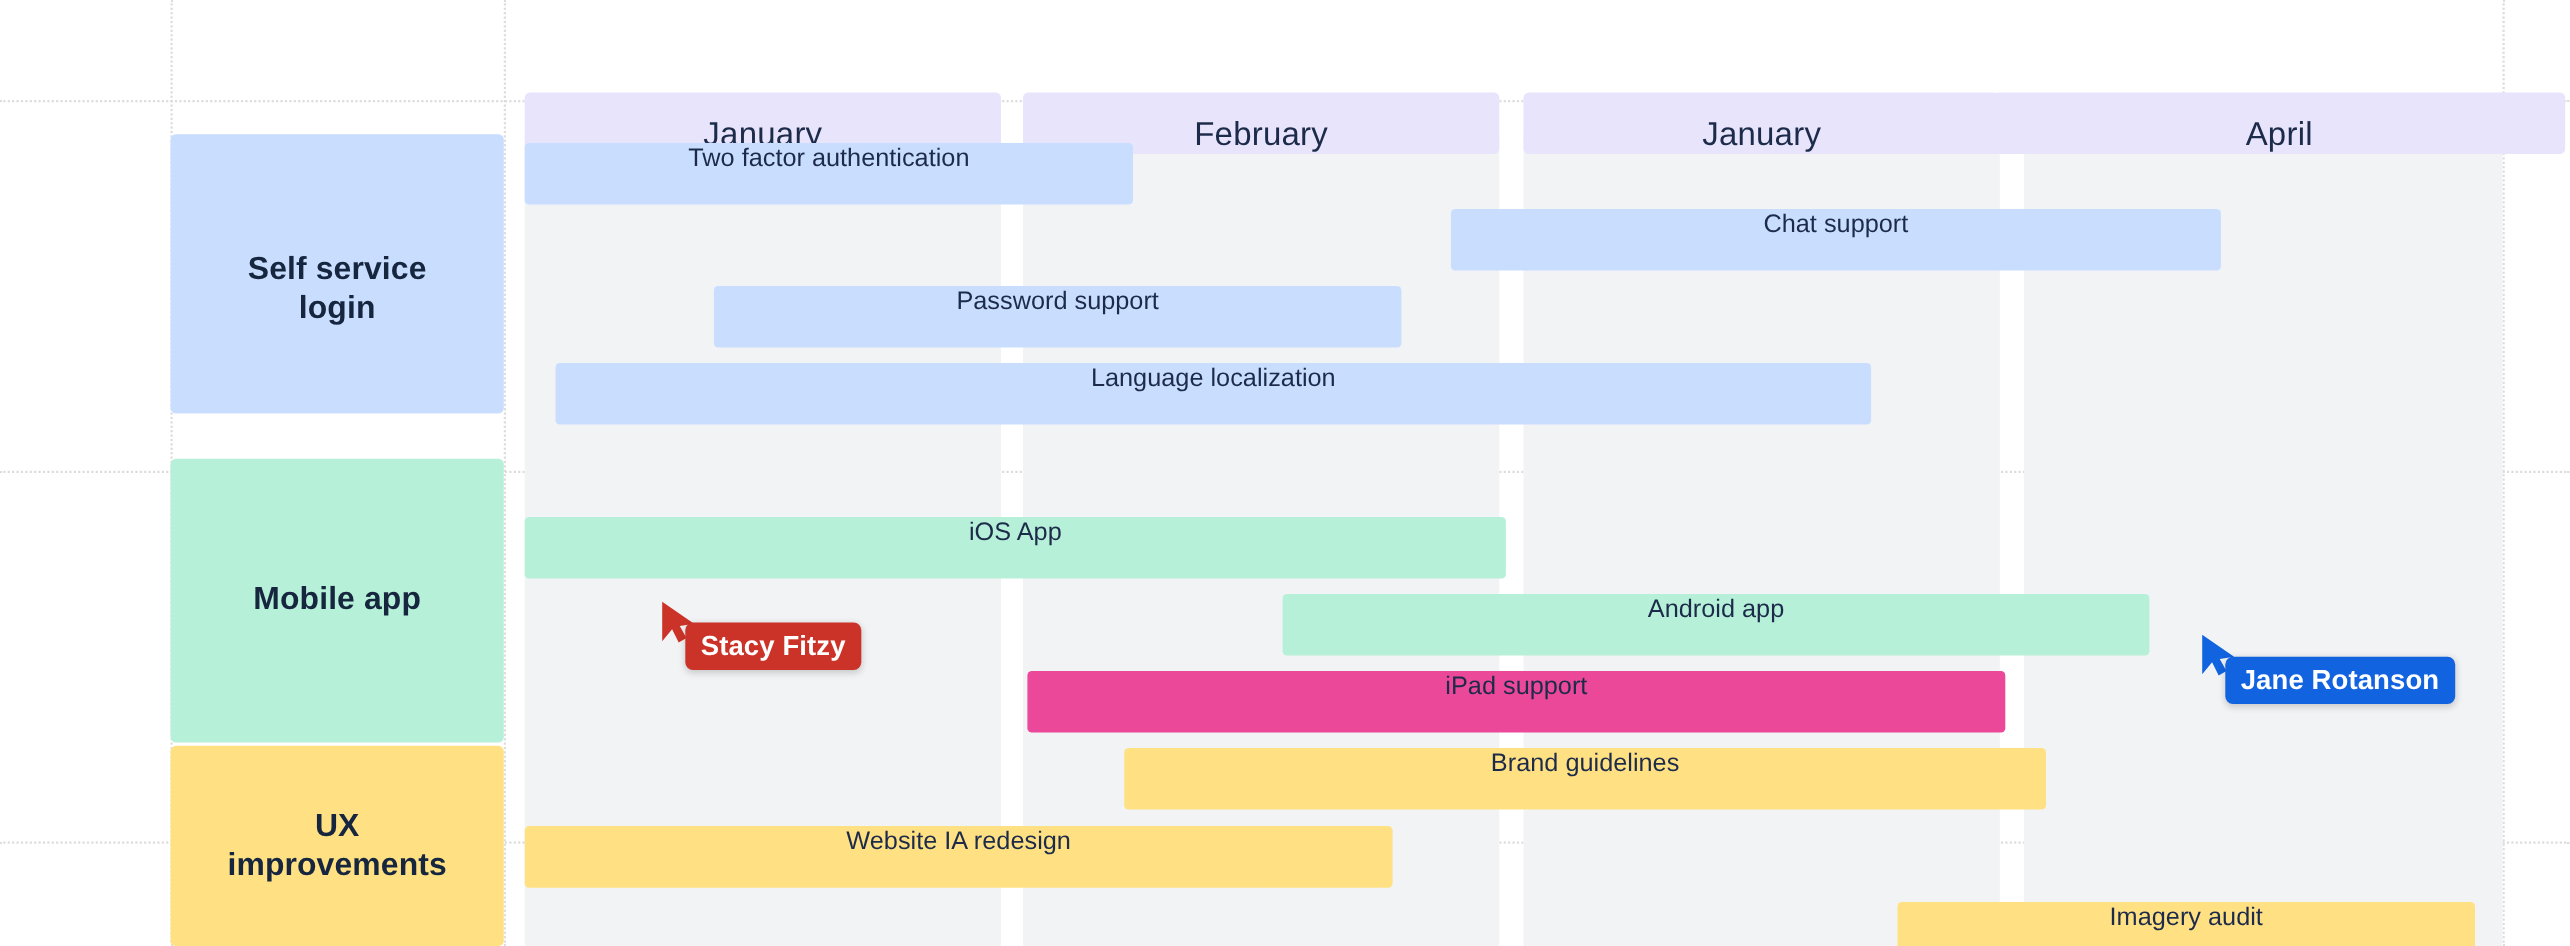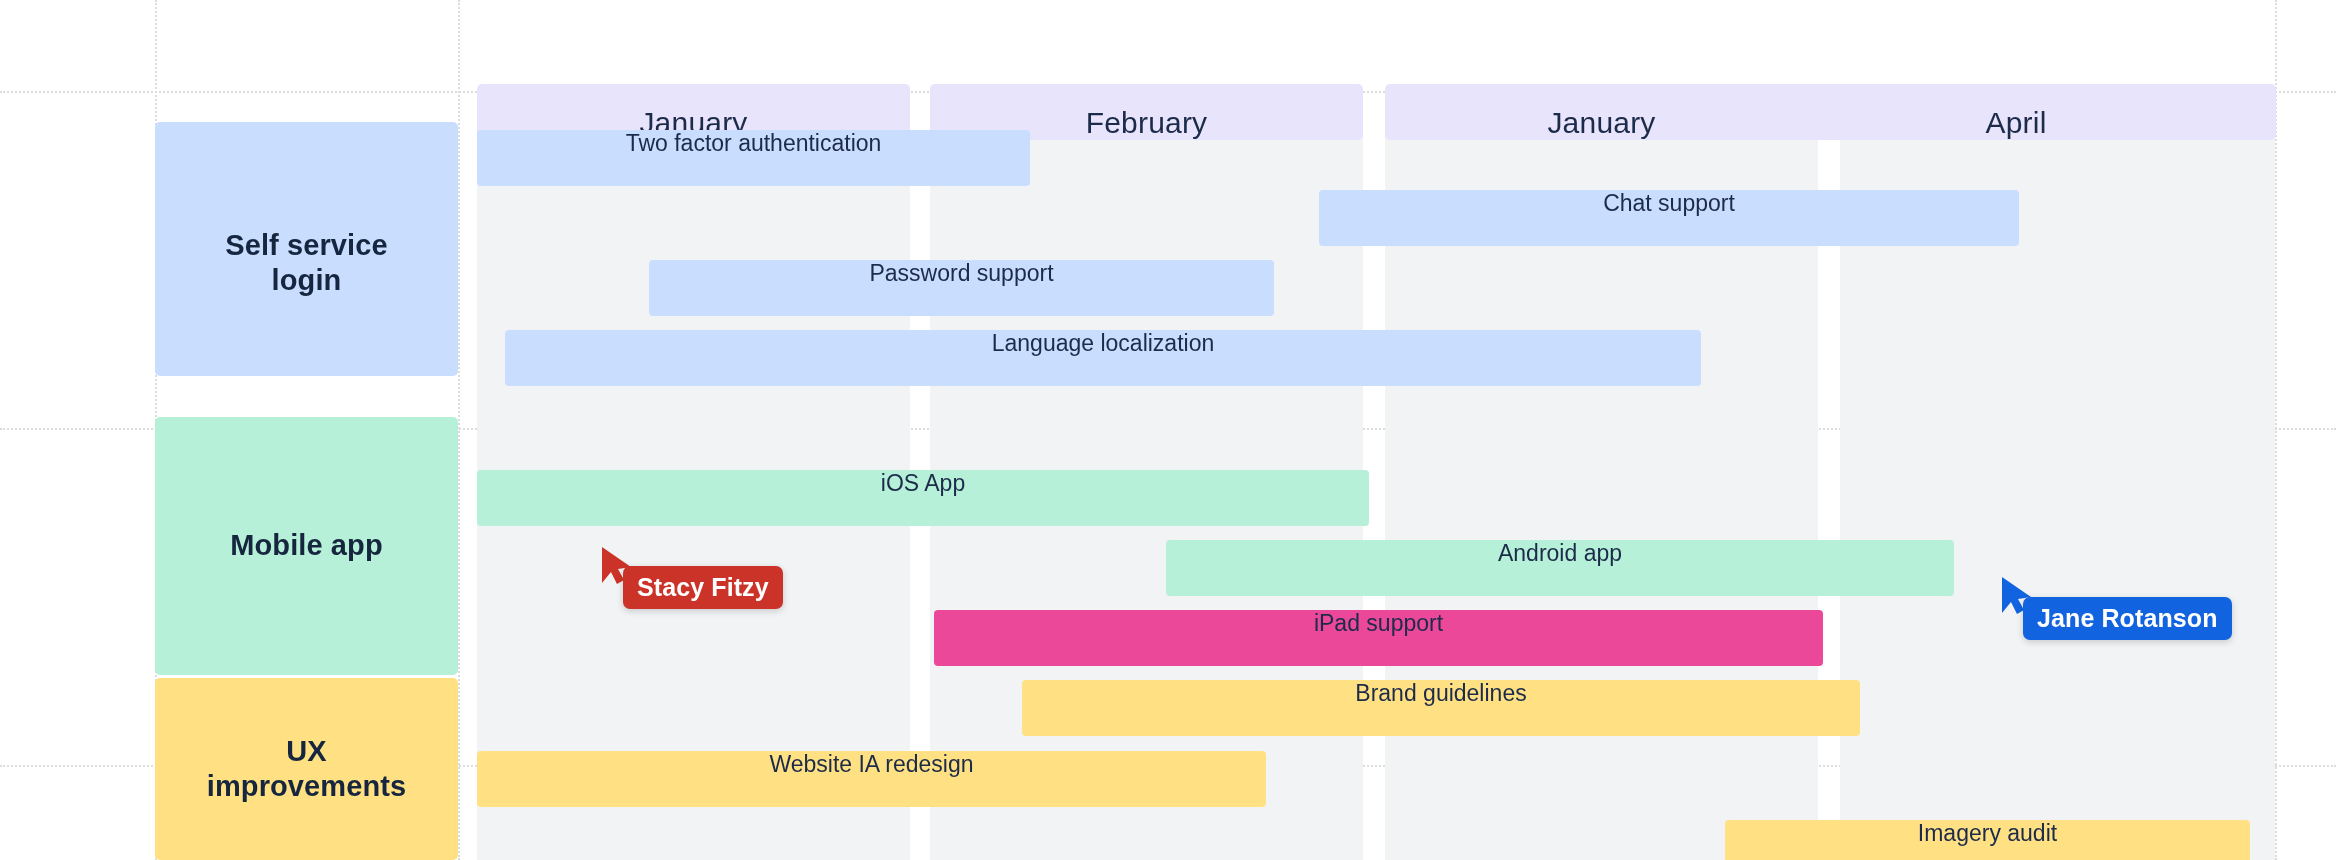--- a/index.html
+++ b/index.html
@@ -154,21 +154,21 @@
   <div id="month-heads">
       <div class="month-head" style="left: 477px; width: 433px; background: rgb(232, 228, 251);">
         <span style="color: rgb(28, 43, 74);">January</span>
       </div>
       <div class="month-head" style="left: 930px; width: 433px; background: rgb(232, 228, 251);">
         <span style="color: rgb(28, 43, 74);">February</span>
       </div>
       <div class="month-head" style="left: 1385px; width: 433px; background: rgb(232, 228, 251);">
         <span style="color: rgb(28, 43, 74);">January</span>
       </div>
-      <div class="month-head" style="left: 1756px; width: 520px; background: rgb(232, 228, 251);">
+      <div class="month-head" style="left: 1812px; width: 520px; background: rgb(232, 228, 251);">
         <span style="color: rgb(28, 43, 74);">April</span>
       </div>
     </div>
 
   <div id="group-cards">
       <div class="group-card" style="top: 122px; height: 254px; background: rgb(201, 221, 255);">
         <span style="white-space: pre-line; margin-top: 28px;">Self service
 login</span>
       </div>
       <div class="group-card" style="top: 417px; height: 258px; background: rgb(183, 240, 216);">

